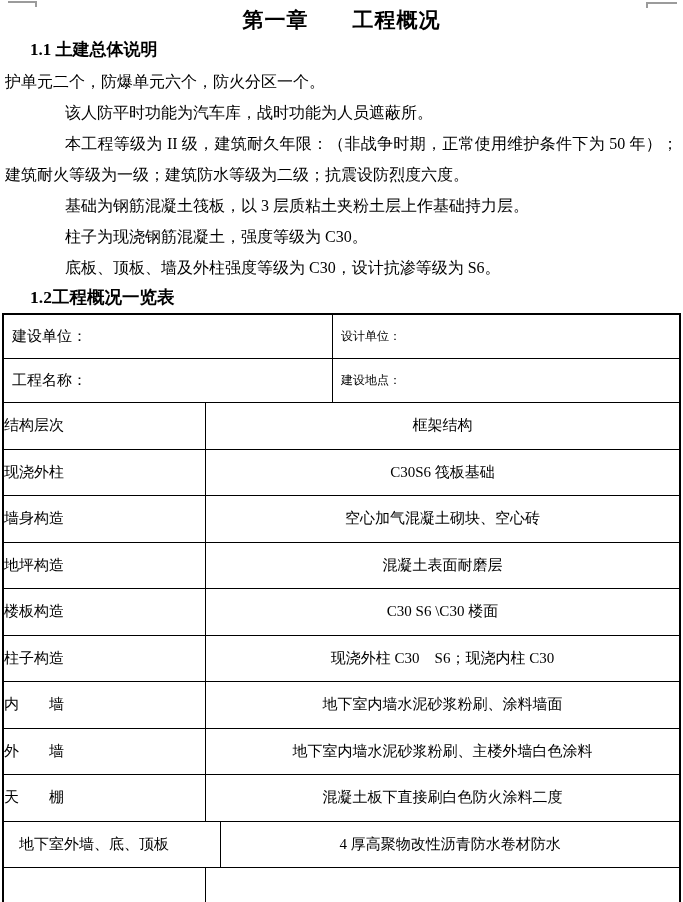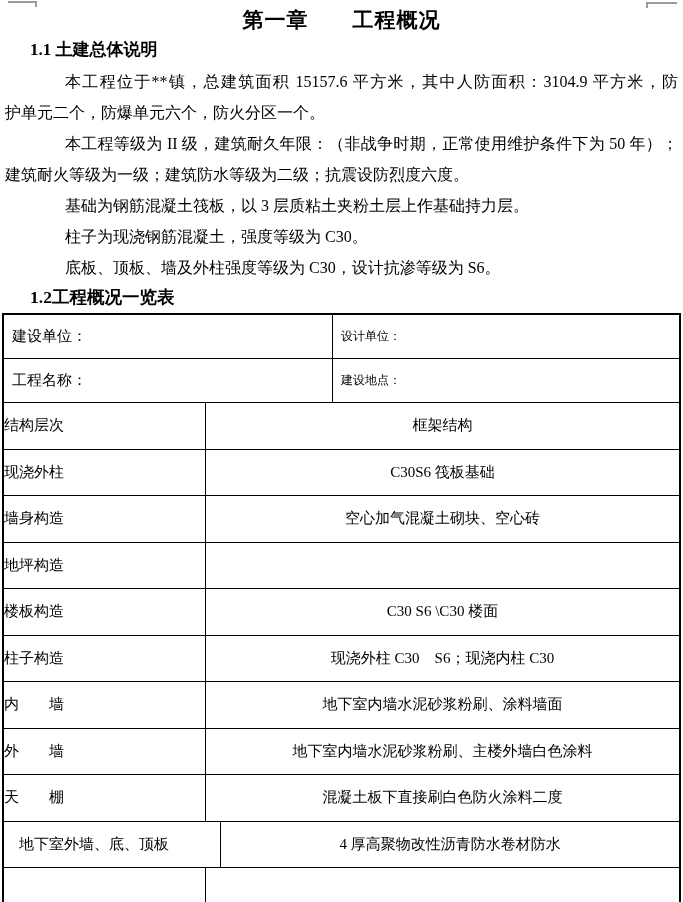--- a/index.html
+++ b/index.html
@@ -117,22 +117,22 @@
 <body>
 
 <div class="crop-left"></div>
 <div class="crop-right"></div>
 
 <div class="doc-title">第一章　　工程概况</div>
 
 <div class="sec-heading">1.1 土建总体说明</div>
 
 <div class="body-text">
-  <div class="line indent fill">本工程位于**镇，总建筑面积 15157.6 平方米，其中人防面积：3104.9 平方米，防</div>
   <div class="line">护单元二个，防爆单元六个，防火分区一个。</div>
+  <div class="line indent">该人防平时功能为汽车库，战时功能为人员遮蔽所。</div>
   <div class="line indent fill">本工程等级为 II 级，建筑耐久年限：（非战争时期，正常使用维护条件下为 50 年）；</div>
   <div class="line">建筑耐火等级为一级；建筑防水等级为二级；抗震设防烈度六度。</div>
   <div class="line indent">基础为钢筋混凝土筏板，以 3 层质粘土夹粉土层上作基础持力层。</div>
   <div class="line indent">柱子为现浇钢筋混凝土，强度等级为 C30。</div>
   <div class="line indent">底板、顶板、墙及外柱强度等级为 C30，设计抗渗等级为 S6。</div>
 </div>
 
 <div class="sec-heading2">1.2工程概况一览表</div>
 
 <div class="tbl">
@@ -153,20 +153,21 @@
   <div class="srow">
     <div class="c1">现浇外柱</div>
     <div class="c2">C30S6 筏板基础</div>
   </div>
   <div class="srow">
     <div class="c1">墙身构造</div>
     <div class="c2">空心加气混凝土砌块、空心砖</div>
   </div>
   <div class="srow">
     <div class="c1">地坪构造</div>
+    <div class="c2">混凝土表面耐磨层</div>
   </div>
   <div class="srow">
     <div class="c1">楼板构造</div>
     <div class="c2">C30 S6 \C30 楼面</div>
   </div>
   <div class="srow">
     <div class="c1">柱子构造</div>
     <div class="c2">现浇外柱 C30　S6；现浇内柱 C30</div>
   </div>
   <div class="srow">

